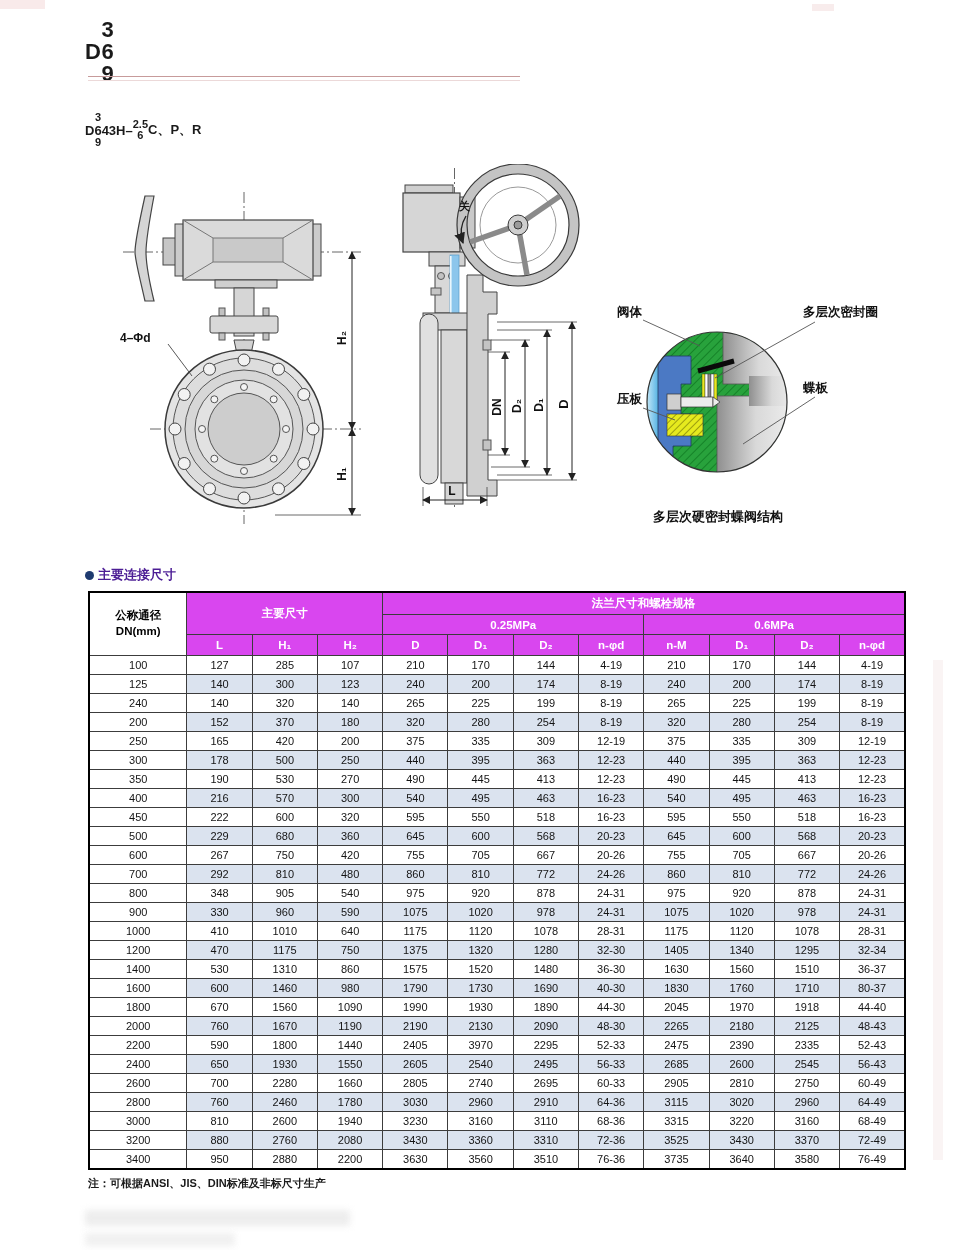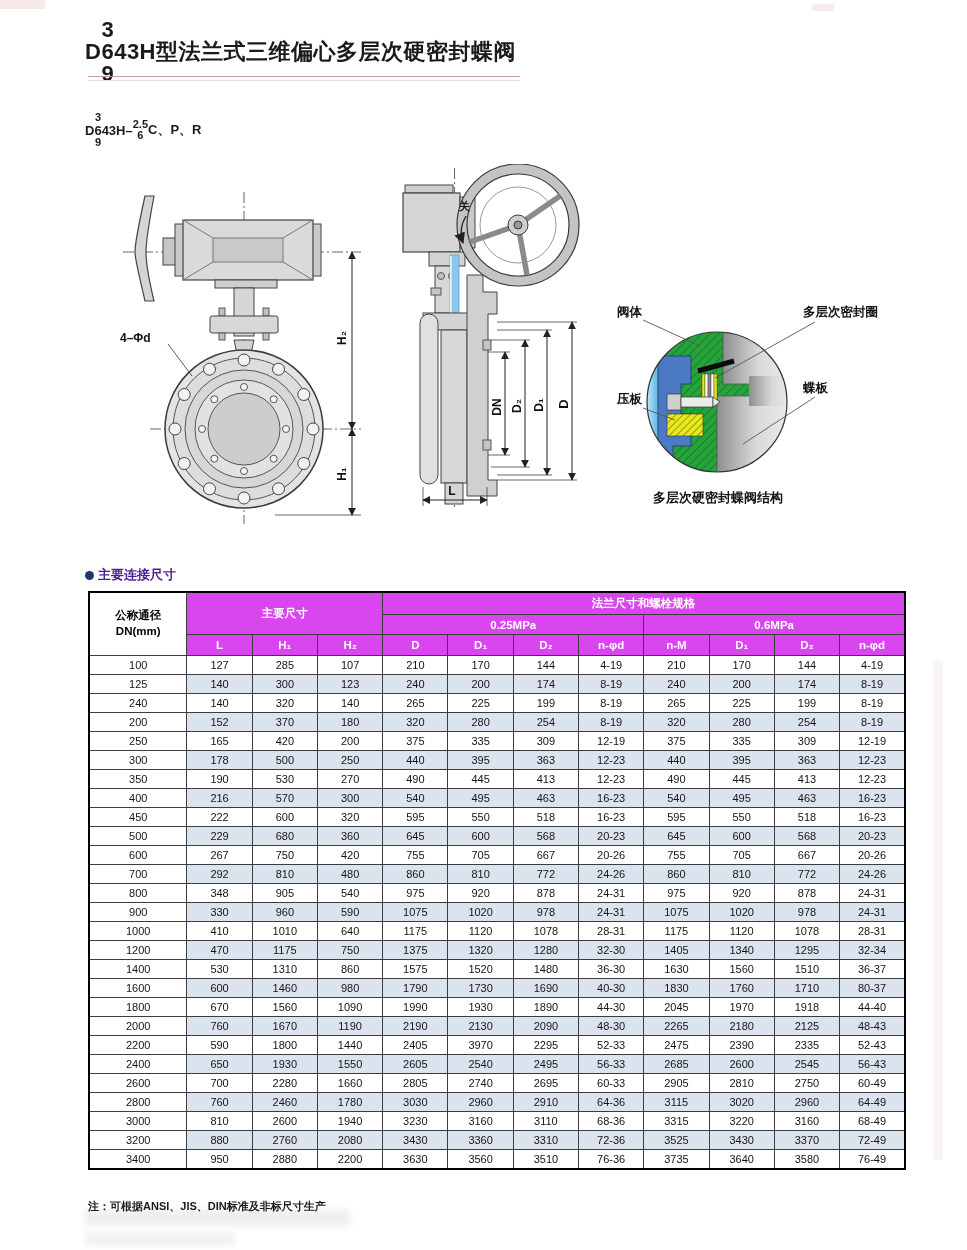--- a/index.html
+++ b/index.html
@@ -12,40 +12,40 @@
   .stack span{display:block;}
   .sep{position:absolute;left:88px;top:76px;width:432px;height:3px;
        border-top:1px solid #c79b9b;border-bottom:1px solid #ecd9d9;}
   .model{position:absolute;left:85px;top:112px;display:flex;align-items:center;
          font-size:13px;font-weight:bold;color:#1a1a1a;}
   .model .stack{font-size:11px;line-height:1.05;}
   .frac{display:inline-flex;flex-direction:column;align-items:center;font-size:11px;line-height:1.05;}
   
   .dwg{position:absolute;}
   svg text{font-family:"Liberation Sans","DejaVu Sans",sans-serif;}
-  .detail-caption{position:absolute;left:603px;top:489px;width:230px;text-align:center;
+  .detail-caption{position:absolute;left:603px;top:508px;width:230px;text-align:center;
                   font-size:13px;font-weight:bold;color:#111;}
   
   .section-title{position:absolute;left:85px;top:566px;font-size:13px;font-weight:bold;
                  color:#4c1d95;display:flex;align-items:center;}
   .bullet{width:9px;height:9px;border-radius:50%;background:#1e3a70;margin-right:4px;}
   .tblwrap{position:absolute;left:88px;top:591px;width:818px;}
   table.dim{border-collapse:collapse;width:100%;table-layout:fixed;font-size:11px;}
   table.dim th,table.dim td{border:1px solid #3c3c3c;text-align:center;vertical-align:middle;
        padding:0;overflow:hidden;white-space:nowrap;}
   table.dim{border:2px solid #000;}
   th.hblue{background:#d946ef;color:#fff;font-weight:bold;font-size:11.5px;}
   th.hwhite{background:#fff;color:#000;font-weight:bold;font-size:11.5px;line-height:1.35;margin-top:46px;}
   tr.grow1 th{height:21px;}
   tr.grow2 th{height:19px;text-align:center;}
   tr.grow3 th{height:20px;}
   table.dim tbody td{height:18px;background:#fff;color:#141414;}
   table.dim tbody tr:nth-child(even) td{background:#dbe3ef;}
   table.dim tbody tr:nth-child(even) td:first-child{background:#fff;}
-  .note{position:absolute;left:88px;top:1176px;font-size:11px;font-weight:600;color:#1a1a1a;margin-top:23px;}
+  .note{position:absolute;left:88px;top:1176px;font-size:11px;font-weight:600;color:#1a1a1a;}
   
   .art{position:absolute;pointer-events:none;}
 </style>
 </head>
 <body>
 
 <div class="page">
 
   <div class="art" style="left:0;top:0;width:45px;height:9px;background:#f6e1e1;opacity:.7;"></div>
   <div class="art" style="left:812px;top:4px;width:22px;height:7px;background:#f3dcdc;opacity:.55;"></div>
@@ -53,21 +53,20 @@
   <div class="art" style="left:85px;top:1210px;width:265px;height:16px;background:#e9e9e9;filter:blur(3px);opacity:.8;"></div>
   <div class="art" style="left:85px;top:1233px;width:150px;height:13px;background:#ededed;filter:blur(3px);opacity:.8;"></div>
 
   <h1 class="title">
     <span>D</span>
       <span class="stack">
         <span>3</span>
         <span>6</span>
         <span>9</span>
       </span>
-      <span>43H型法兰式三维偏心多层次硬密封蝶阀</span>
   </h1>
   <div class="sep"></div>
 
   <div class="model">
     <span>D</span>
       <span class="stack">
         <span>3</span>
         <span style="font-size:13px;">6</span>
         <span>9</span>
       </span>

